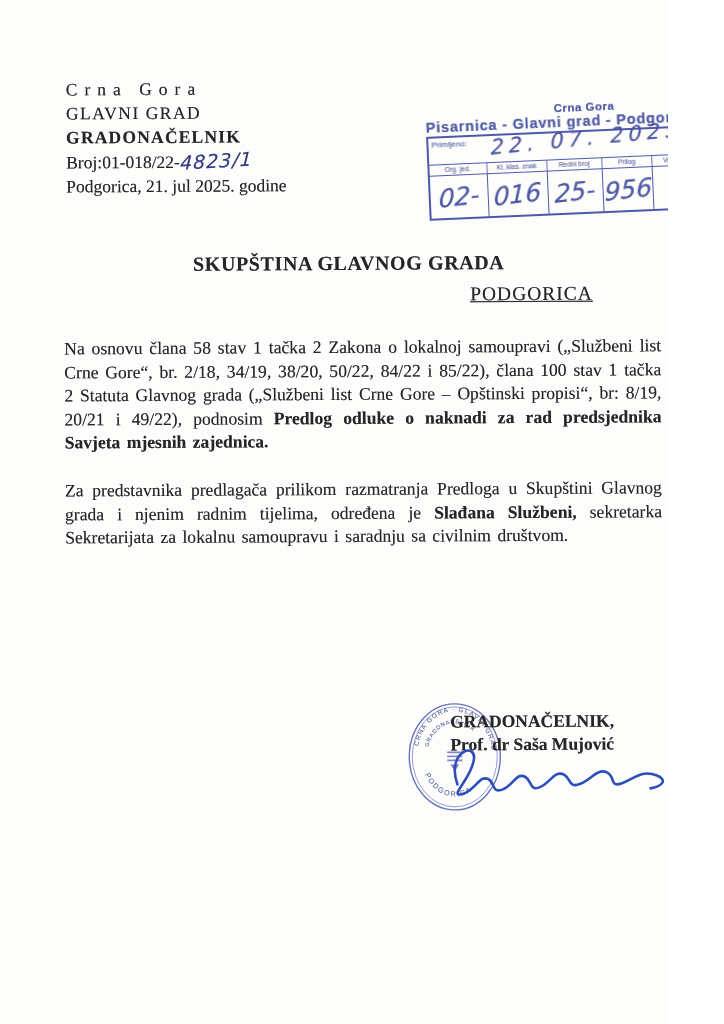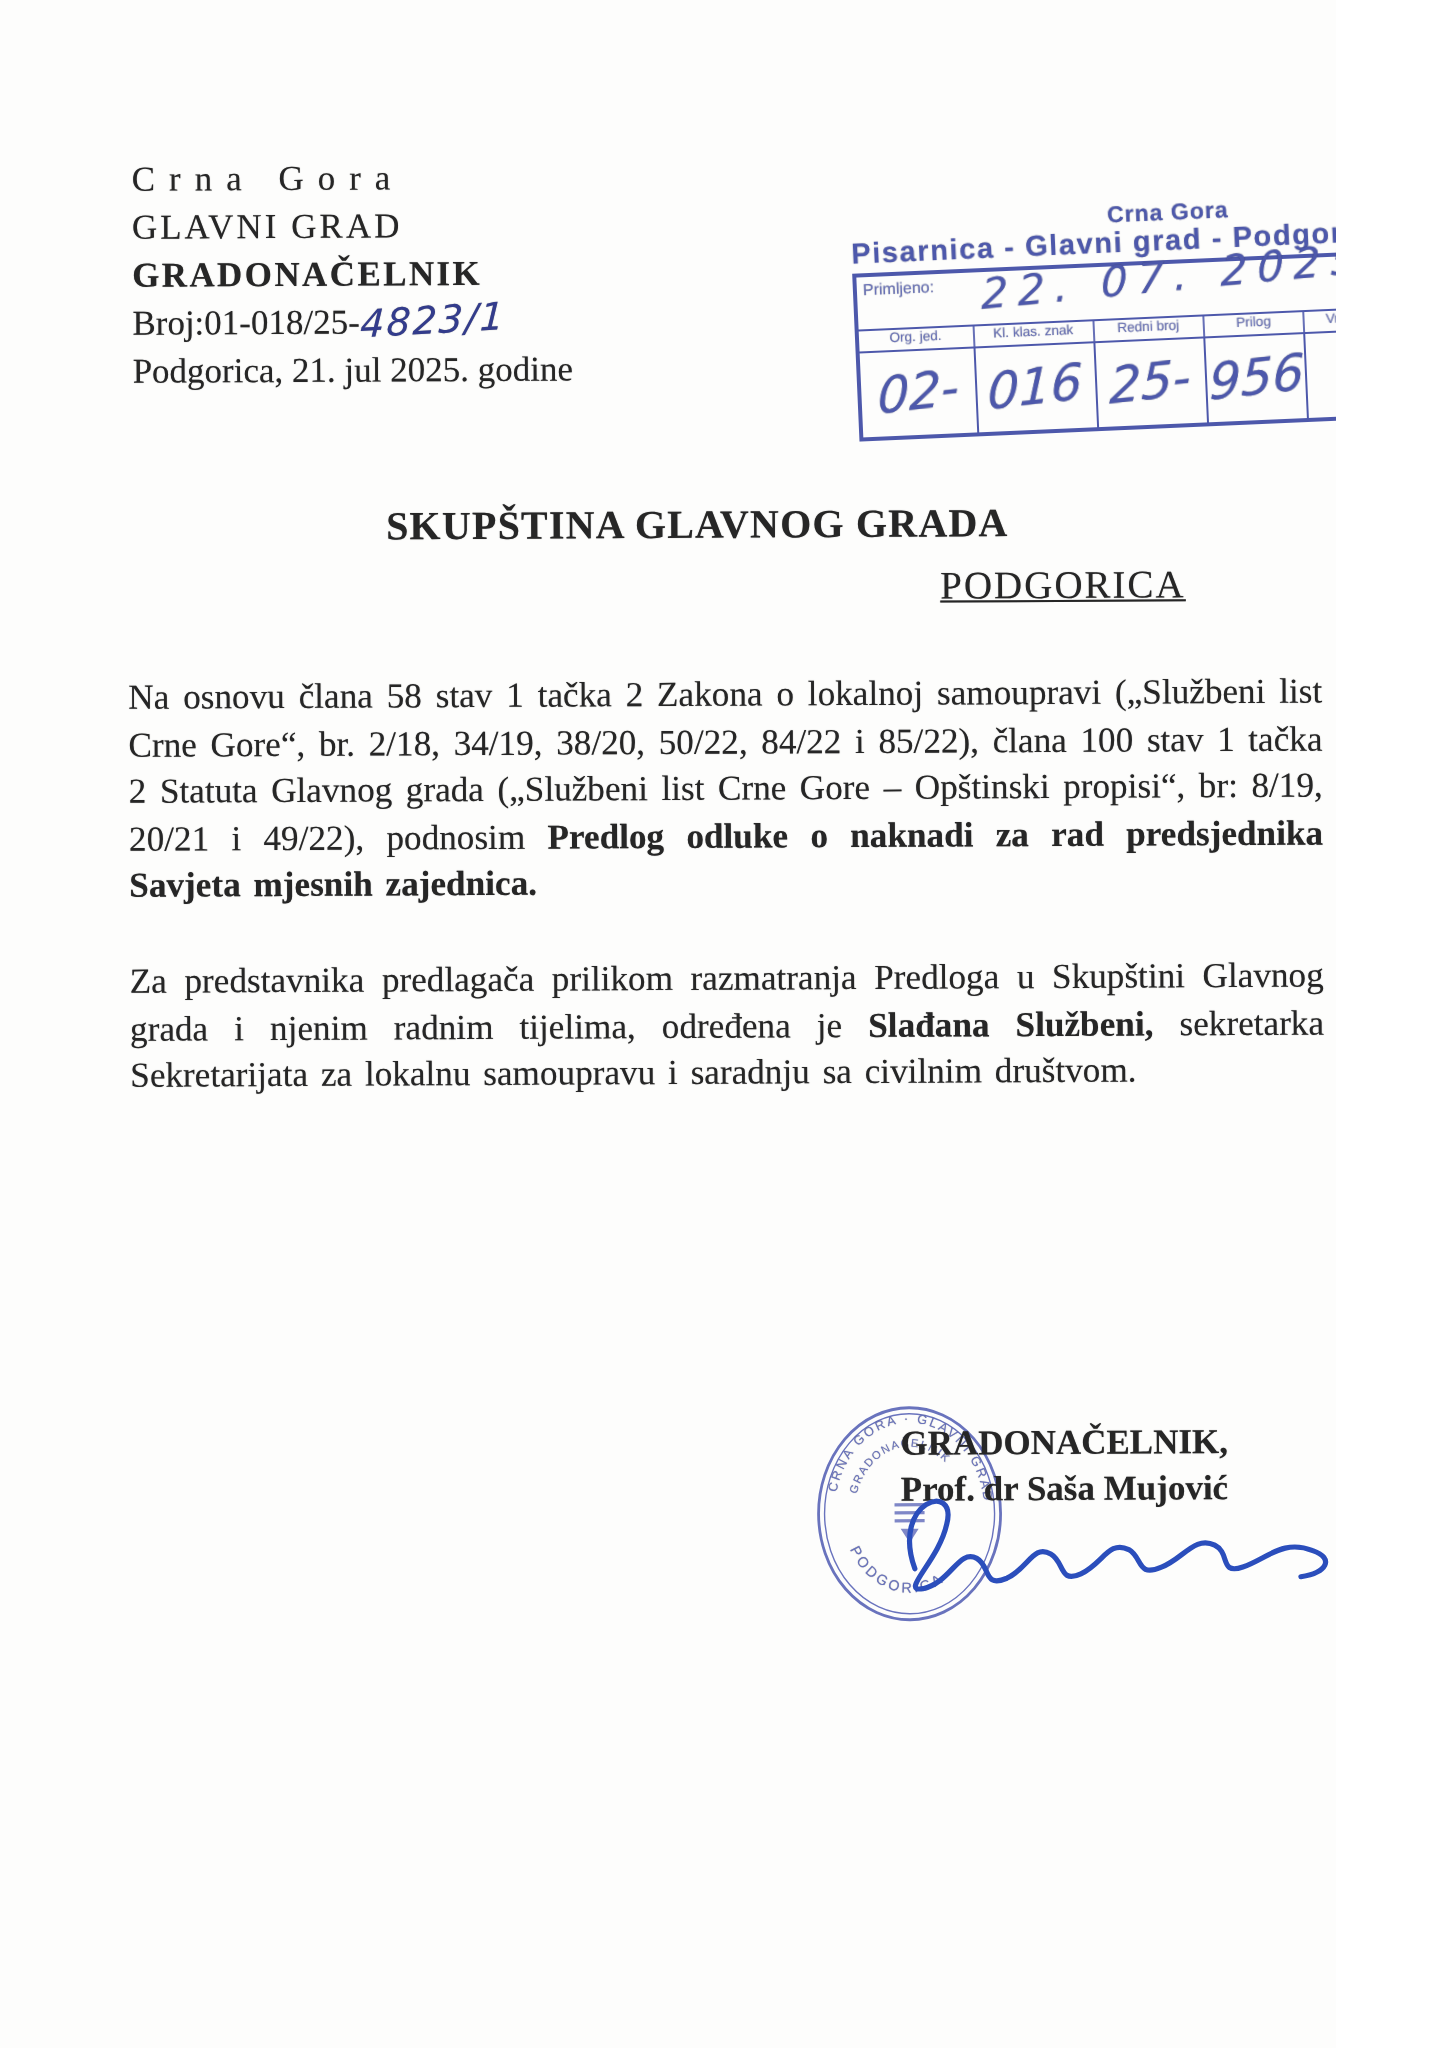--- a/index.html
+++ b/index.html
@@ -81,21 +81,21 @@
 </head>
 <body>
 
 <div class="page">
   <div class="doc">
 
     <div class="letter-header">
       <div class="hdr-country">Crna Gora</div>
       <div class="hdr-city">GLAVNI GRAD</div>
       <div class="hdr-office">GRADONAČELNIK</div>
-      <div class="hdr-number"><span>Broj:01-018/25-</span><span class="hand">4823/1</span></div>
+      <div class="hdr-number"><span>Broj:01-018/22-</span><span class="hand">4823/1</span></div>
       <div>Podgorica, 21. jul 2025. godine</div>
     </div>
 
     <div class="registry-stamp">
       <div class="rs-line1">Crna Gora</div>
       <div class="rs-line2">Pisarnica - Glavni grad - Podgorica</div>
       <div class="rs-box">
         <div class="rs-received">
           <span class="rs-received-label">Primljeno:</span>
           <span class="rs-received-date hand">22. 07. 2025.</span>

